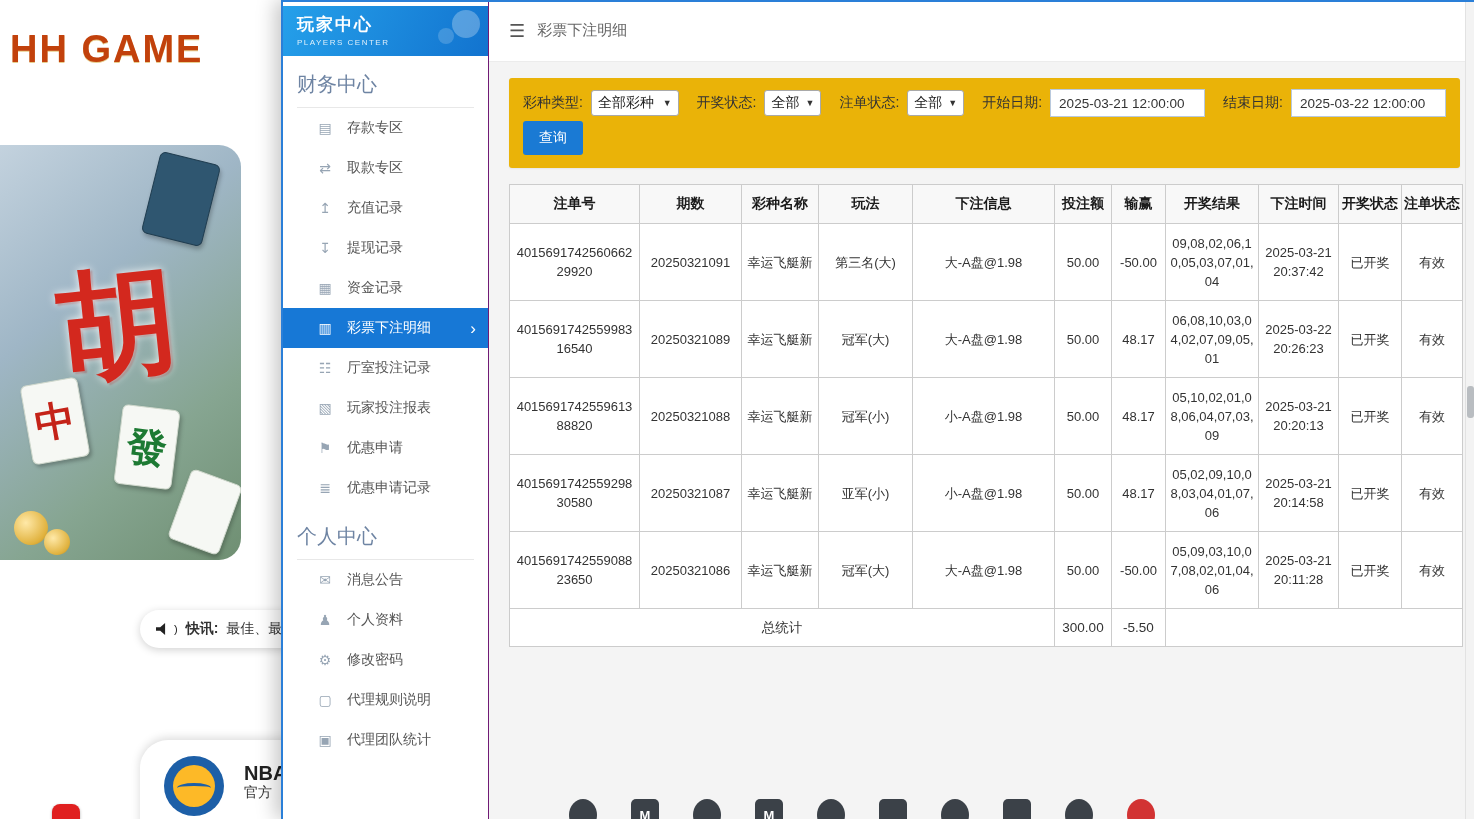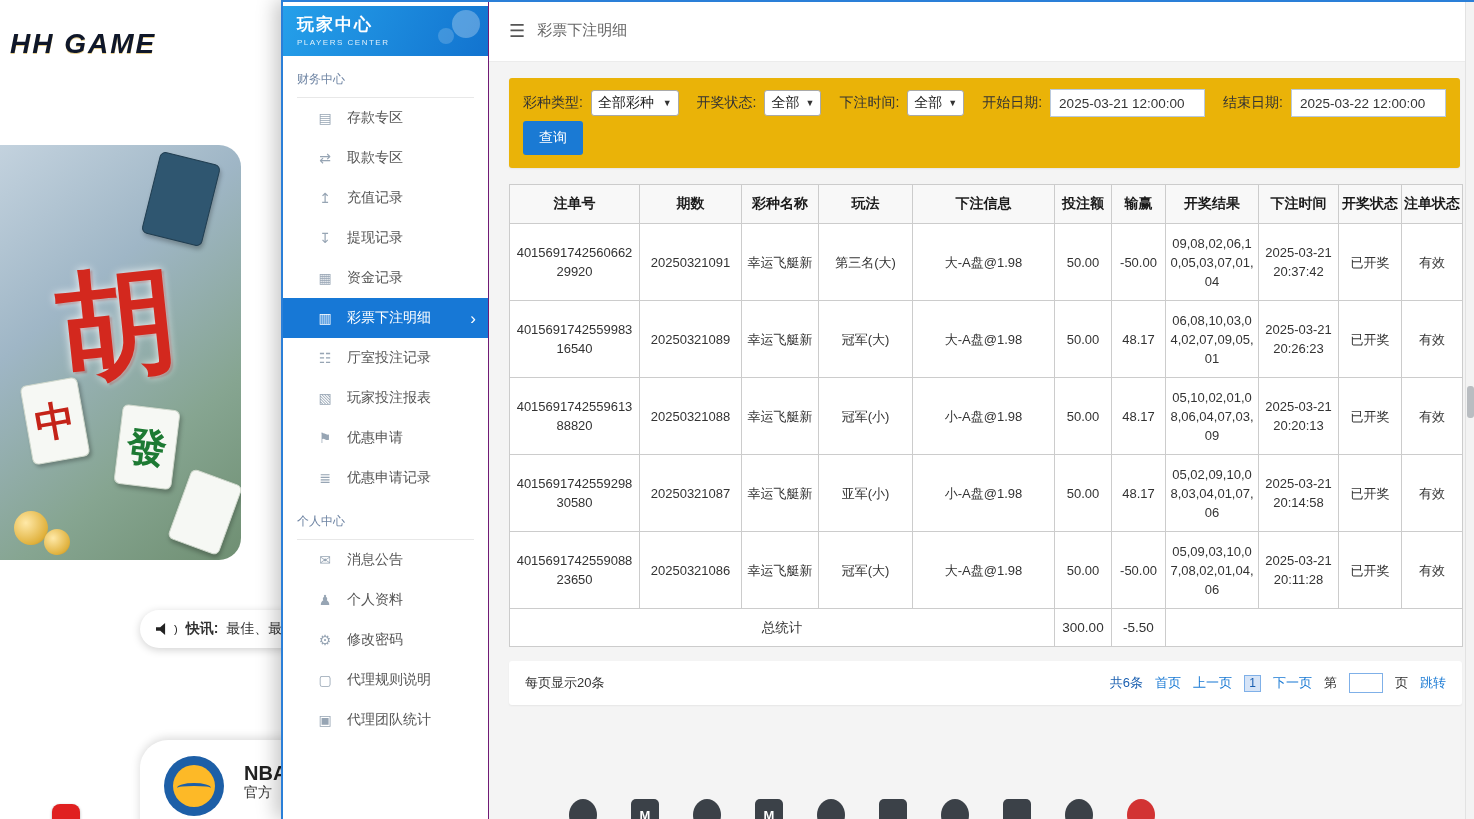--- a/index.html
+++ b/index.html
@@ -1,22 +1,22 @@
 <!DOCTYPE html>
 <html><head>
 <meta charset="utf-8">
 <style>
   * { margin:0; padding:0; box-sizing:border-box; }
   html,body { width:1474px; height:819px; font-family:"Liberation Sans", sans-serif; background:#fff; }
   .stage { position:relative; width:1474px; height:819px; overflow:hidden; background:#fff; }
 
   
   .bg-page { position:absolute; inset:0; background:#fff; z-index:1; }
-  .bg-logo { position:absolute; left:10px; top:28px; font-size:28px; font-weight:bold; font-style:italic;
-             color:#0f172a; letter-spacing:2px; text-shadow:0 1px 0 #e7cf8f; white-space:nowrap; }
+  .bg-logo { position:absolute; left:10px; top:28px; font-size:38px; font-weight:bold; 
+             color:#c2410c; letter-spacing:2px; text-shadow:0 1px 0 #e7cf8f; white-space:nowrap; }
   .bg-hero { position:absolute; left:0; top:145px; width:241px; height:415px; border-radius:0 22px 22px 0;
              overflow:hidden; background:linear-gradient(140deg,#c3d2de 0%,#9fb6c6 35%,#86a591 70%,#6f8f72 100%); }
   .hero-tile { position:absolute; background:#f6f8f4; border:1px solid #cfd8cc; border-radius:6px;
                display:flex; align-items:center; justify-content:center; font-weight:bold;
                font-family:"DejaVu Serif", serif; box-shadow:2px 3px 4px rgba(0,0,0,.25); }
   .hero-tile.dark { background:#2f5670; border-color:#203d50; }
   .hero-hu { position:absolute; left:58px; top:120px; font-size:118px; line-height:1; font-weight:bold;
              color:#d3281e; font-family:"DejaVu Serif", serif; transform:rotate(-6deg);
              text-shadow:0 0 8px rgba(255,255,255,.9), 2px 2px 2px rgba(120,0,0,.4); }
   .hero-coin { position:absolute; border-radius:50%; background:radial-gradient(circle at 35% 35%, #ffe9a8, #e0b13c 70%, #a87b1d); }
@@ -48,21 +48,21 @@
   
   .sidebar { width:206px; flex:0 0 206px; background:#fff; border-right:1px solid #701a75; overflow:hidden; padding-top:6px; }
   .side-header { height:50px; background:linear-gradient(115deg,#25a0ea 0%,#1273cf 100%); color:#fff;
                  padding:7px 0 0 14px; position:relative; overflow:hidden; }
   .side-header::before { content:''; position:absolute; right:8px; top:4px; width:28px; height:28px;
                  border-radius:50%; background:rgba(255,255,255,.28); }
   .side-header::after { content:''; position:absolute; right:34px; top:22px; width:16px; height:16px;
                  border-radius:50%; background:rgba(255,255,255,.18); }
   .side-title { font-size:17px; font-weight:bold; letter-spacing:2px; }
   .side-subtitle { font-size:8px; letter-spacing:1.5px; color:rgba(255,255,255,.85); margin-top:2px; }
-  .side-sec-title { margin:15px 14px 0 14px; padding-bottom:9px; font-size:12px; color:#6e84a3;
+  .side-sec-title { margin:15px 14px 0 14px; padding-bottom:9px; font-size:20px; color:#6e84a3;
                     border-bottom:1px solid #e8e8e8; }
   .side-item { height:40px; display:flex; align-items:center; padding:0 12px 0 34px; gap:14px;
                font-size:14px; color:#555; cursor:pointer; }
   .side-item .si-ico { width:16px; text-align:center; color:#97a5b4; font-size:14px; }
   .side-item.active { background:#1778d6; color:#fff; }
   .side-item.active .si-ico { color:#fff; }
   .si-arrow { margin-left:auto; font-size:17px; line-height:1; color:#fff; }
 
   
   .main { flex:1; display:flex; flex-direction:column; background:#f4f4f4; min-width:0; position:relative; }
@@ -247,21 +247,21 @@
             <span class="f-label">彩种类型:</span>
             <div class="f-select" style="width:120px">
               <span>全部彩种</span>
               <span class="caret">▼</span>
             </div>
             <span class="f-label">开奖状态:</span>
             <div class="f-select" style="width:66px">
               <span>全部</span>
               <span class="caret">▼</span>
             </div>
-            <span class="f-label">下注时间:</span>
+            <span class="f-label">注单状态:</span>
             <div class="f-select" style="width:62px">
               <span>全部</span>
               <span class="caret">▼</span>
             </div>
             <span class="f-label">开始日期:</span>
             <input class="f-date" value="2025-03-21 12:00:00" style="">
             <span class="f-label">结束日期:</span>
             <input class="f-date" value="2025-03-22 12:00:00" style="">
           </div>
           <div class="btn-row">
@@ -314,21 +314,21 @@
               </tr>
               <tr class="data-row">
                 <td class="brk">401569174255998316540</td>
                 <td>20250321089</td>
                 <td>幸运飞艇新</td>
                 <td>冠军(大)</td>
                 <td>大-A盘@1.98</td>
                 <td>50.00</td>
                 <td>48.17</td>
                 <td class="brk">06,08,10,03,04,02,07,09,05,01</td>
-                <td>2025-03-21 20:26:23</td>
+                <td>2025-03-22 20:26:23</td>
                 <td>已开奖</td>
                 <td>有效</td>
               </tr>
               <tr class="data-row">
                 <td class="brk">401569174255961388820</td>
                 <td>20250321088</td>
                 <td>幸运飞艇新</td>
                 <td>冠军(小)</td>
                 <td>小-A盘@1.98</td>
                 <td>50.00</td>
@@ -366,34 +366,20 @@
               </tr>
               <tr class="summary-row">
                 <td colspan="5">总统计</td>
                 <td>300.00</td>
                 <td>-5.50</td>
                 <td colspan="4"></td>
               </tr>
             </tbody>
           </table>
 
-        <div class="pager">
-          <span>每页显示20条</span>
-          <div class="pager-right">
-            <span class="pg-total">共6条</span>
-            <span class="pg-link">首页</span>
-            <span class="pg-link">上一页</span>
-            <span class="pg-current">1</span>
-            <span class="pg-link">下一页</span>
-            <span>第</span>
-            <input class="pg-input" style="">
-            <span>页</span>
-            <span class="pg-link">跳转</span>
-          </div>
-        </div>
 
         <div class="logo-strip" id="logo-strip">
             <div class="plogo round"></div>
             <div class="plogo sq">M</div>
             <div class="plogo round"></div>
             <div class="plogo sq">M</div>
             <div class="plogo round"></div>
             <div class="plogo sq"></div>
             <div class="plogo round"></div>
             <div class="plogo sq"></div>

